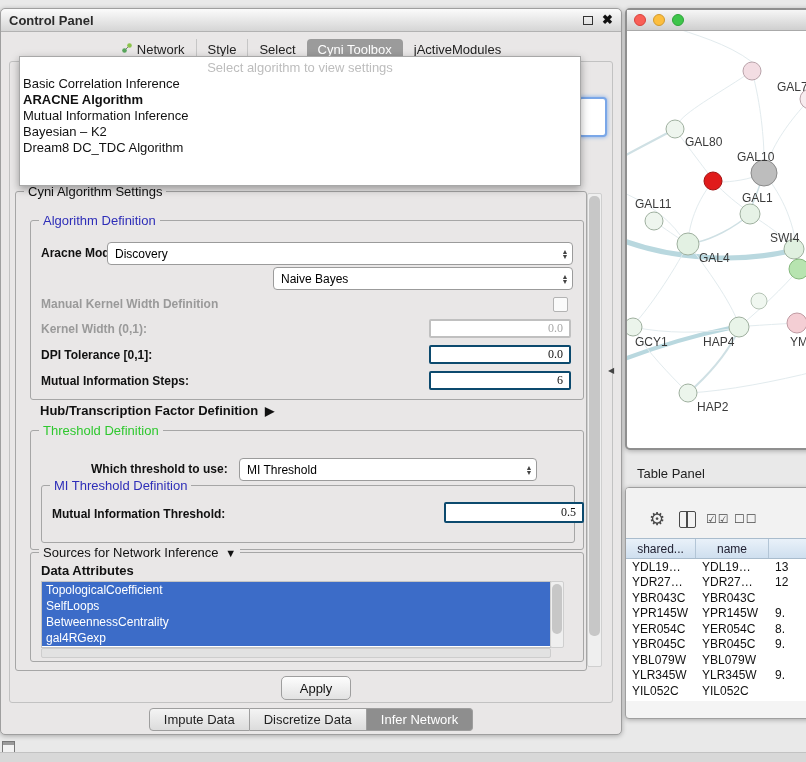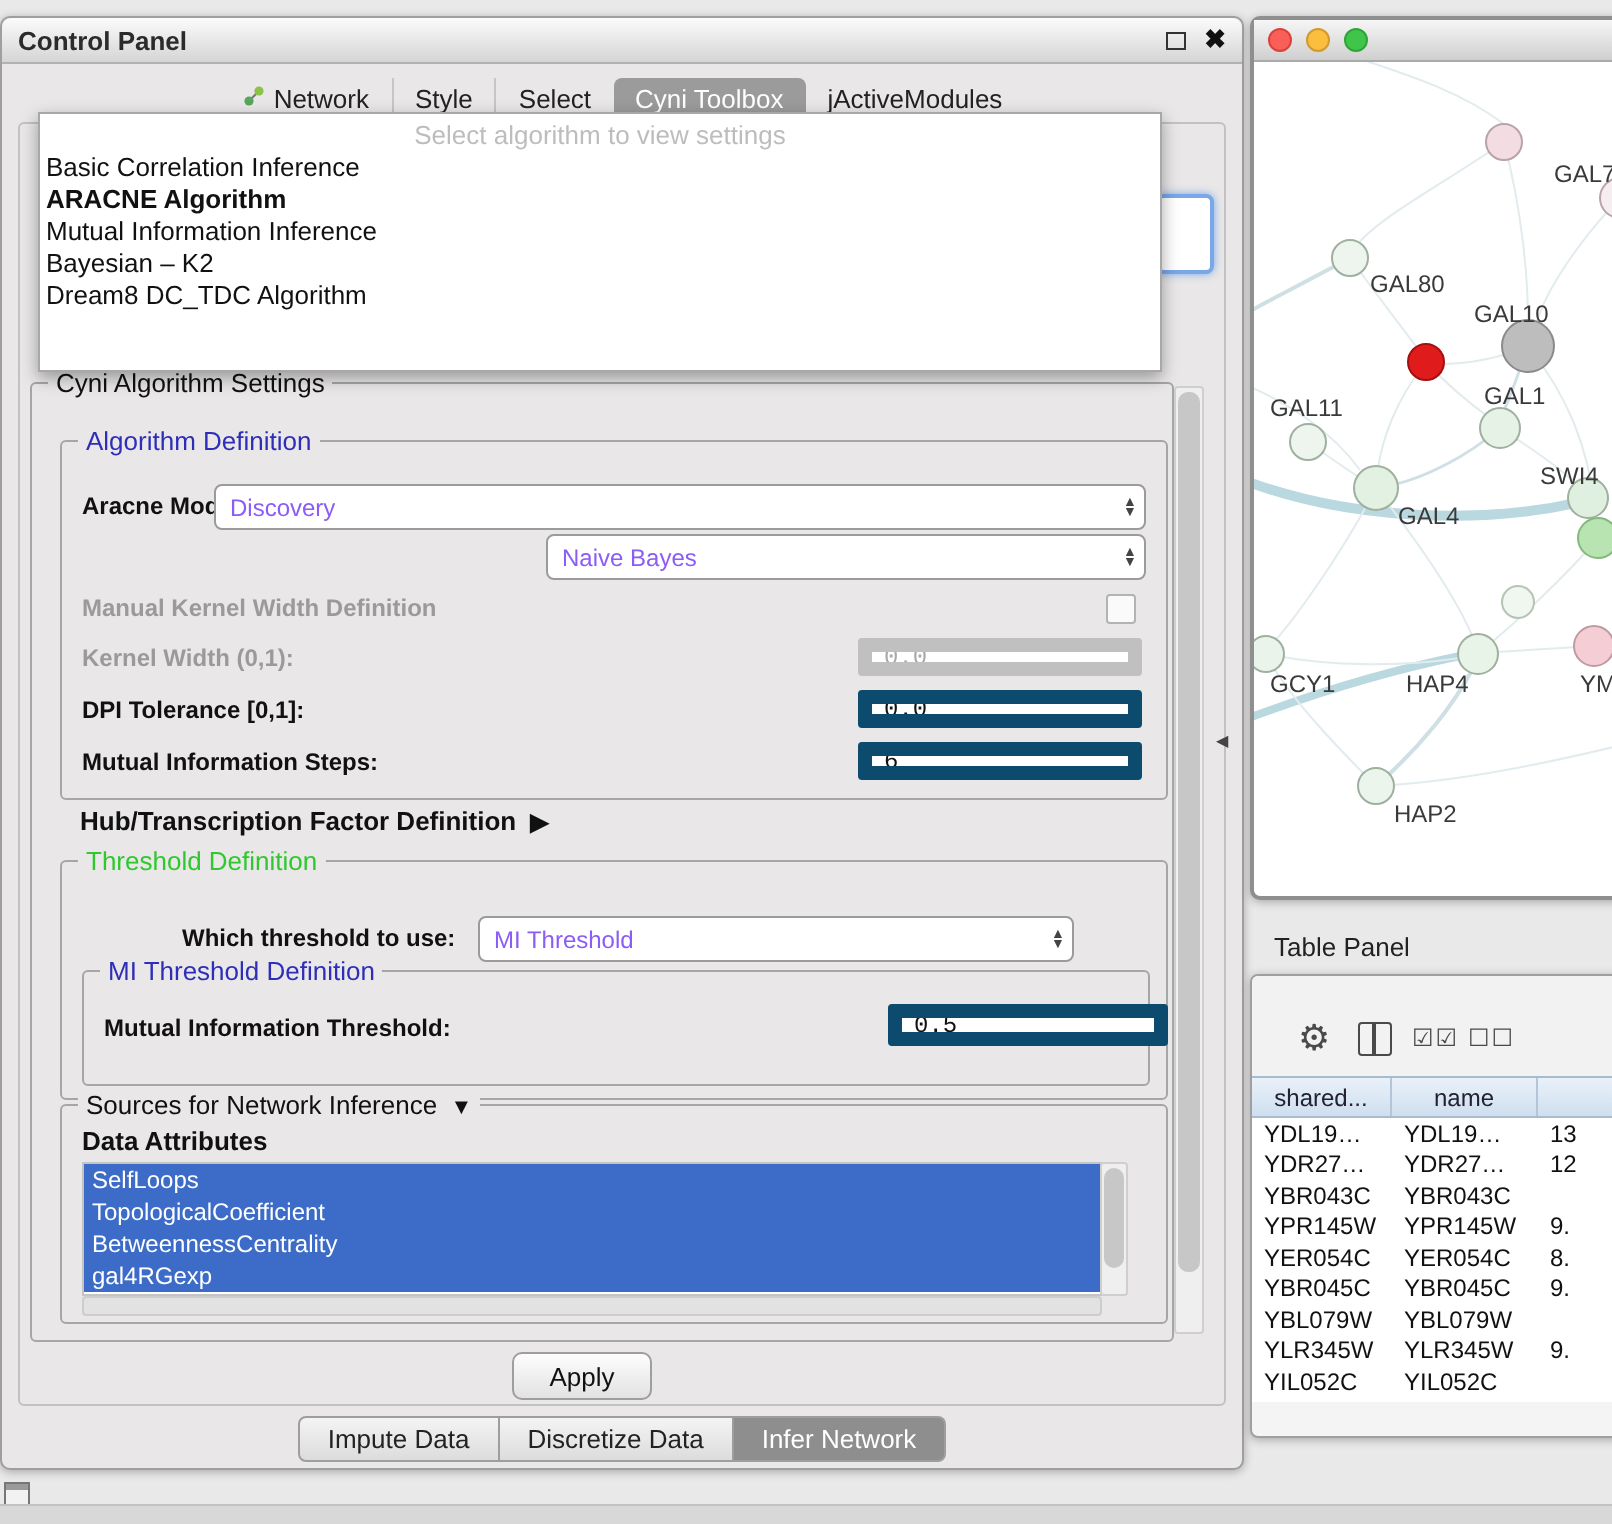--- a/index.html
+++ b/index.html
@@ -37,35 +37,35 @@
   
   .fs{position:absolute;border:1px solid #a6a6a6;border-radius:3px;}
   .fs-legend{position:absolute;top:-8px;left:8px;background:#e9e7e7;padding:0 4px;font-size:13px;color:#111;white-space:nowrap;}
   .legend-blue{color:#2e2eb8;}
   .legend-green{color:#2fc82f;}
 
   .flabel{position:absolute;font-size:12px;font-weight:bold;color:#111;white-space:nowrap;}
   .flabel-dis{color:#9a9a9a;}
 
   .combo{position:absolute;height:21px;background:#fff;border:1px solid #9b9b9b;border-radius:4px;display:flex;align-items:center;font-size:12px;}
-  .combo .val{padding-left:7px;flex:1;color:#8b5cf6;}
+  .combo .val{padding-left:7px;flex:1;color:#000000;}
   .stepper{width:14px;display:flex;flex-direction:column;align-items:center;justify-content:center;line-height:5px;font-size:7px;color:#444;}
-  .tfield{position:absolute;height:19px;background:#fff;border:7px solid #0c4a6e;border-radius:2px;font-size:12px;color:#111;
-    padding:0 6px;box-sizing:border-box;font-family:Liberation Mono, monospace;}
+  .tfield{position:absolute;height:19px;background:#fff;border:2px solid #0c4a6e;border-radius:2px;font-size:12px;color:#111;
+    text-align:right;padding:0 6px;box-sizing:border-box;font-family:Liberation Serif, serif;}
   .tfield-dis{border-color:#c0c0c0;color:#a8a8a8;}
   .checkbox{position:absolute;width:13px;height:13px;border:1px solid #b3b3b3;background:#fafafa;border-radius:2px;}
 
   .scrollbar-v{position:absolute;background:#efefef;border:1px solid #cfcfcf;border-radius:2px;}
   .scroll-thumb{position:absolute;left:1px;right:1px;top:2px;background:#c7c7c7;border-radius:5px;}
 
   .src-list{position:absolute;background:#fff;border:1px solid #c4c4c4;overflow:hidden;}
   .src-item{height:16px;line-height:16px;background:#3c6cc8;color:#fff;font-size:12px;padding-left:4px;}
   .hscroll{position:absolute;background:#e2e2e2;border:1px solid #cdcdcd;border-radius:2px;}
 
-  .apply-btn{position:absolute;left:255px;top:667px;width:68px;height:22px;background:linear-gradient(#fdfdfd,#e2e2e2);
+  .apply-btn{position:absolute;left:280px;top:667px;width:68px;height:22px;background:linear-gradient(#fdfdfd,#e2e2e2);
     border:1px solid #9e9e9e;border-radius:5px;font-size:13px;color:#111;display:flex;align-items:center;justify-content:center;}
 
   .bottom-tabs{position:absolute;left:0;top:699px;width:100%;display:flex;justify-content:center;}
   .btab{height:21px;line-height:21px;padding:0 14px;font-size:13px;color:#222;background:linear-gradient(#f4f4f4,#dcdcdc);
     border:1px solid #9e9e9e;border-left:none;}
   .btab:first-child{border-left:1px solid #9e9e9e;border-radius:4px 0 0 4px;}
   .btab:last-child{border-radius:0 4px 4px 0;}
   .btab-active{background:#8e8e8e;color:#fff;}
 
   
@@ -205,22 +205,22 @@
       </div>
     </div>
 
     <div class="fs" style="left:14px;top:360px;width:552px;height:108px;">
       <span class="fs-legend">
         <span>Sources for Network Inference</span>
         <span style="font-size:11px;">&nbsp;▼</span>
       </span>
       <span class="flabel" style="left:10px;top:10px;font-size:13px;">Data Attributes</span>
       <div class="src-list" style="left:10px;top:28px;width:508px;height:65px;">
+          <div class="src-item">TopologicalCoefficient</div>
           <div class="src-item">SelfLoops</div>
-          <div class="src-item">TopologicalCoefficient</div>
           <div class="src-item">BetweennessCentrality</div>
           <div class="src-item">gal4RGexp</div>
         </div>
       <div class="scrollbar-v" style="left:519px;top:28px;width:12px;height:65px;">
         <div class="scroll-thumb" style="height:50px;"></div>
       </div>
       <div class="hscroll" style="left:10px;top:95px;width:508px;height:8px;"></div>
     </div>
   </div>
 

